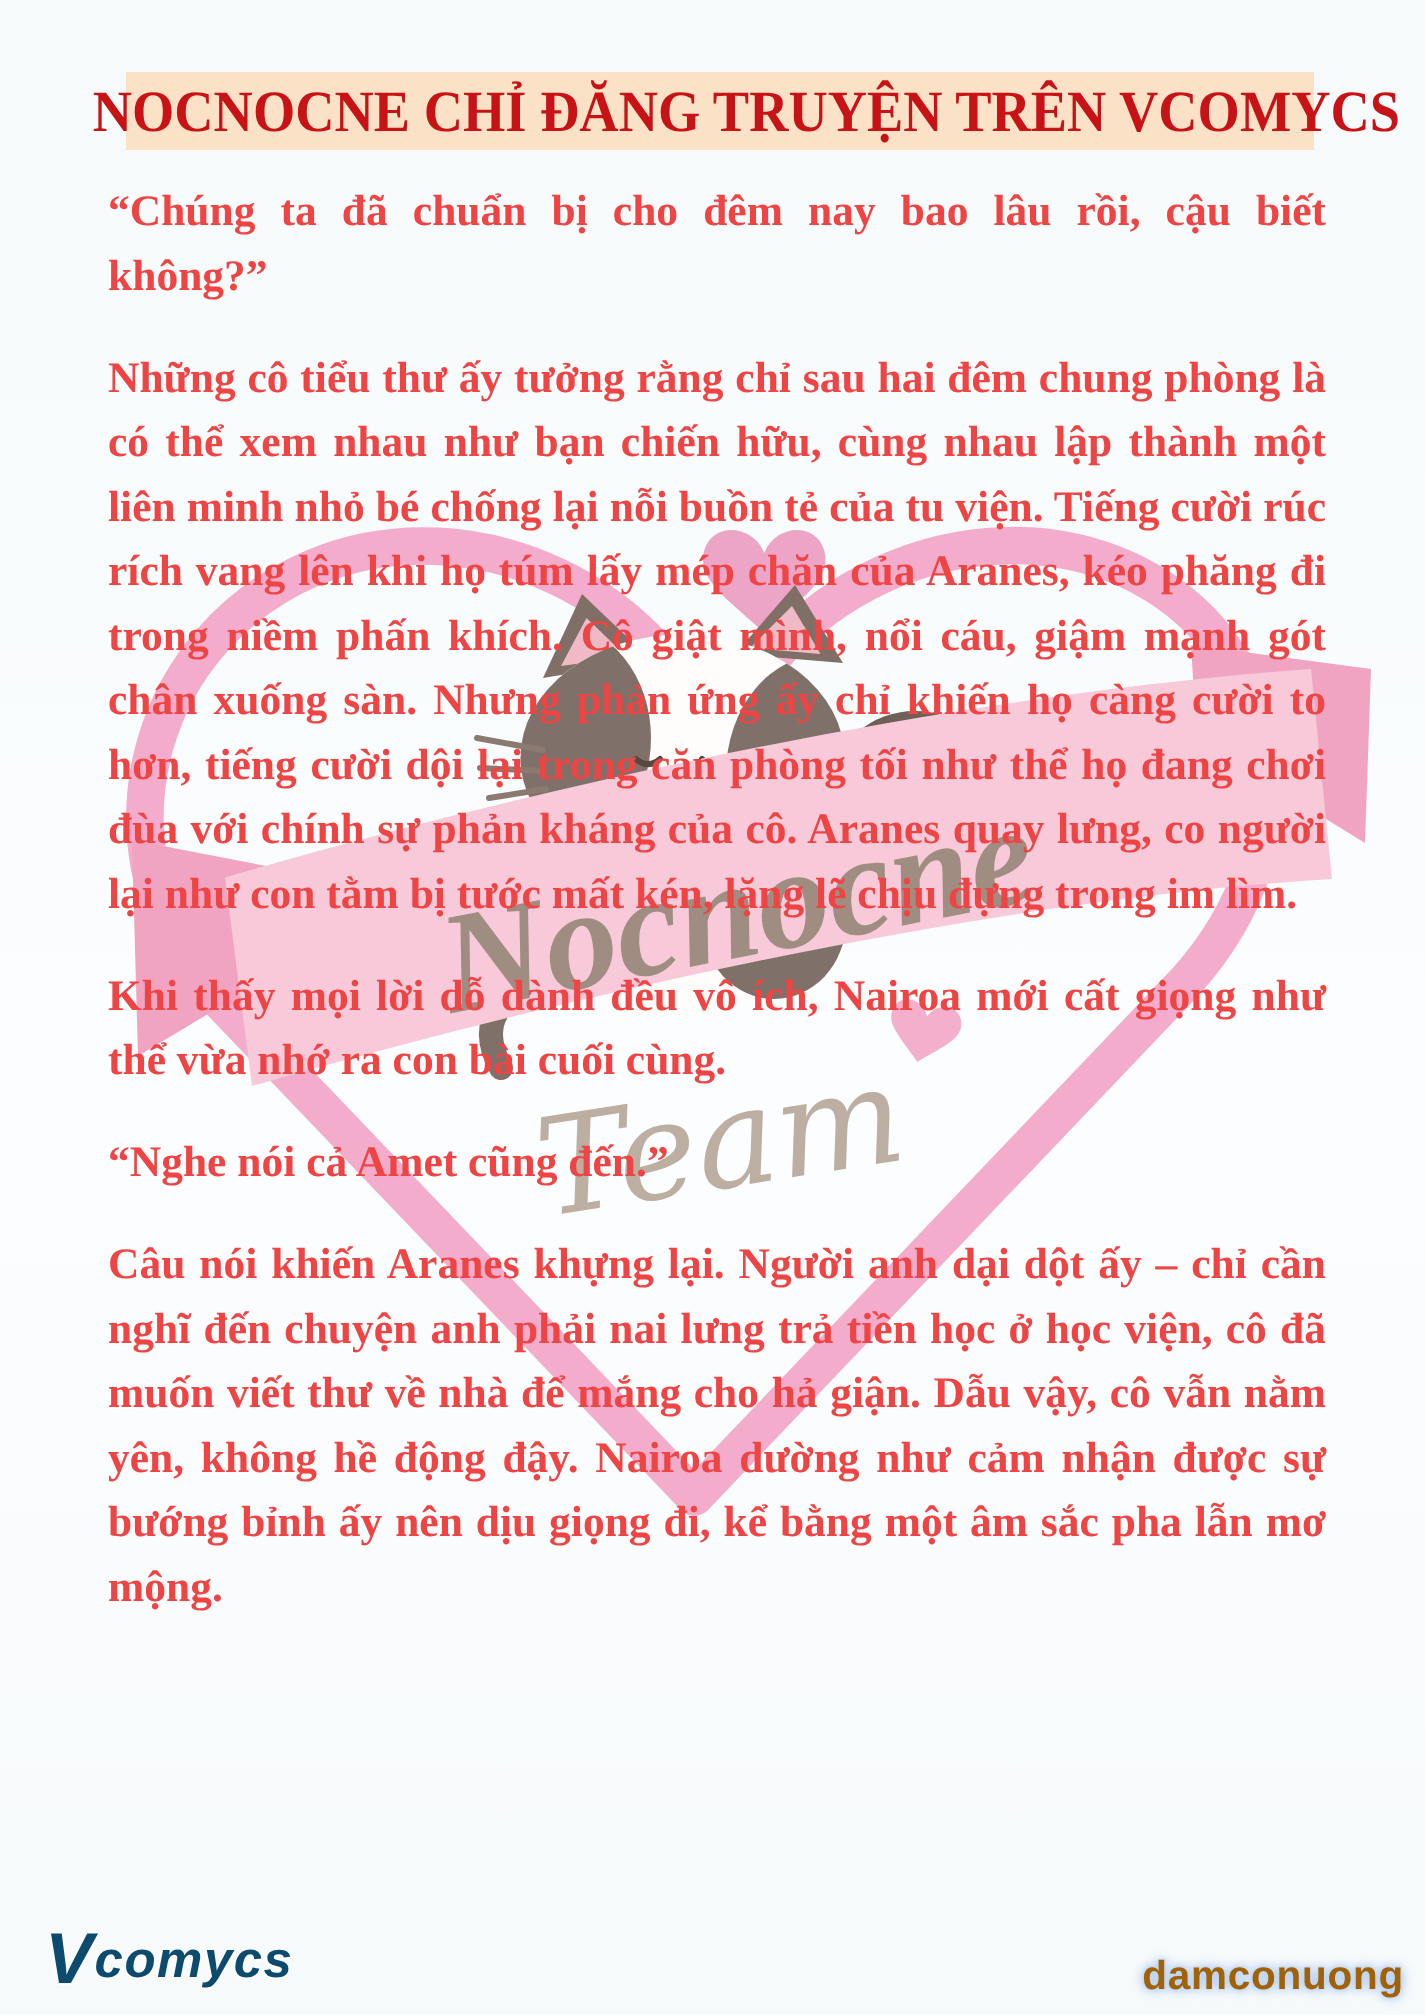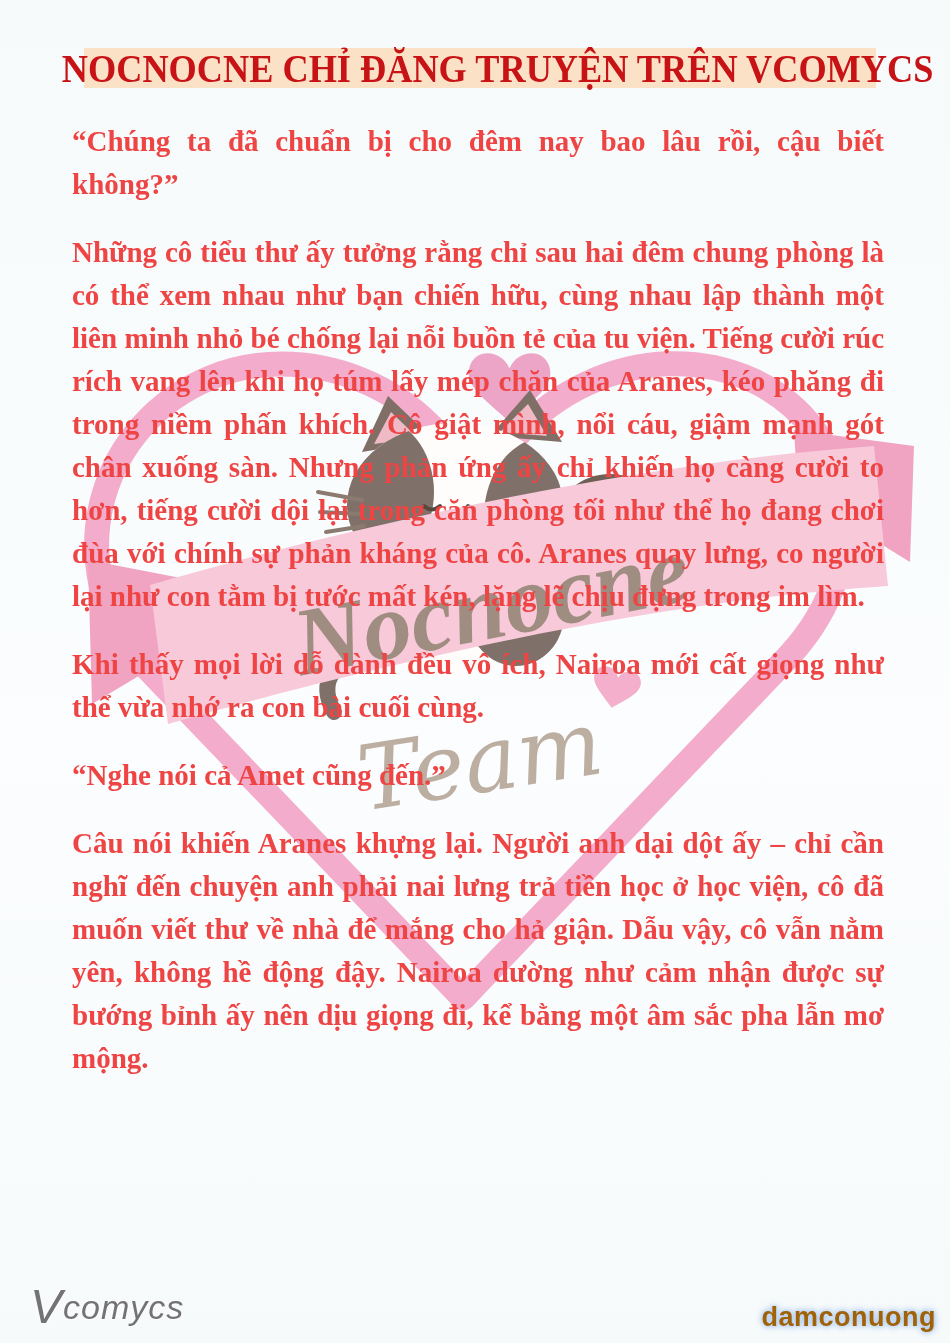--- a/index.html
+++ b/index.html
@@ -9,21 +9,21 @@
     width: 950px; height: 1343px;
     background: linear-gradient(180deg, #f6fafb 0%, #fbfdfe 55%, #f7fafb 100%);
     overflow: hidden;
     font-family: "Liberation Serif", serif;
   }
   .watermark {
     position: absolute; inset: 0; z-index: 0;
     pointer-events: none;
   }
   .banner {
-    position: absolute; left: 84px; top: 48px; width: 792px; height: 40px;
+    position: absolute; left: 84px; top: 48px; width: 792px; height: 52px;
     background: #fbe2c7;
     display: flex; align-items: center; justify-content: center;
     z-index: 3;
     padding-left: 36px;
   }
   .banner-text {
     display: inline-block;
     white-space: nowrap;
     font-family: "Liberation Serif", serif;
     font-weight: 700;
@@ -41,22 +41,22 @@
     font-size: 29px;
     line-height: 43px;
     color: #ef4444;
     text-align: justify;
     margin-bottom: 25px;
   }
   .footer-logo {
     position: absolute; left: 30px; top: 1283px; z-index: 3;
     font-family: "Liberation Sans", sans-serif;
     font-style: italic;
-    font-weight: 400;
-    color: #737373;
+    font-weight: 700;
+    color: #0c4a6e;
     text-shadow: 0 1px 0 rgba(255,255,255,0.9), 0 0 6px rgba(255,255,255,0.6);
     letter-spacing: 1px;
     line-height: 1;
   }
   .footer-logo .v-cap { font-size: 48px; vertical-align: -4px; }
   .footer-logo .rest  { font-size: 34px; }
   .footer-credit {
     position: absolute; right: 14px; top: 1302px; z-index: 3;
     font-family: "Liberation Sans", sans-serif;
     font-weight: 700;

